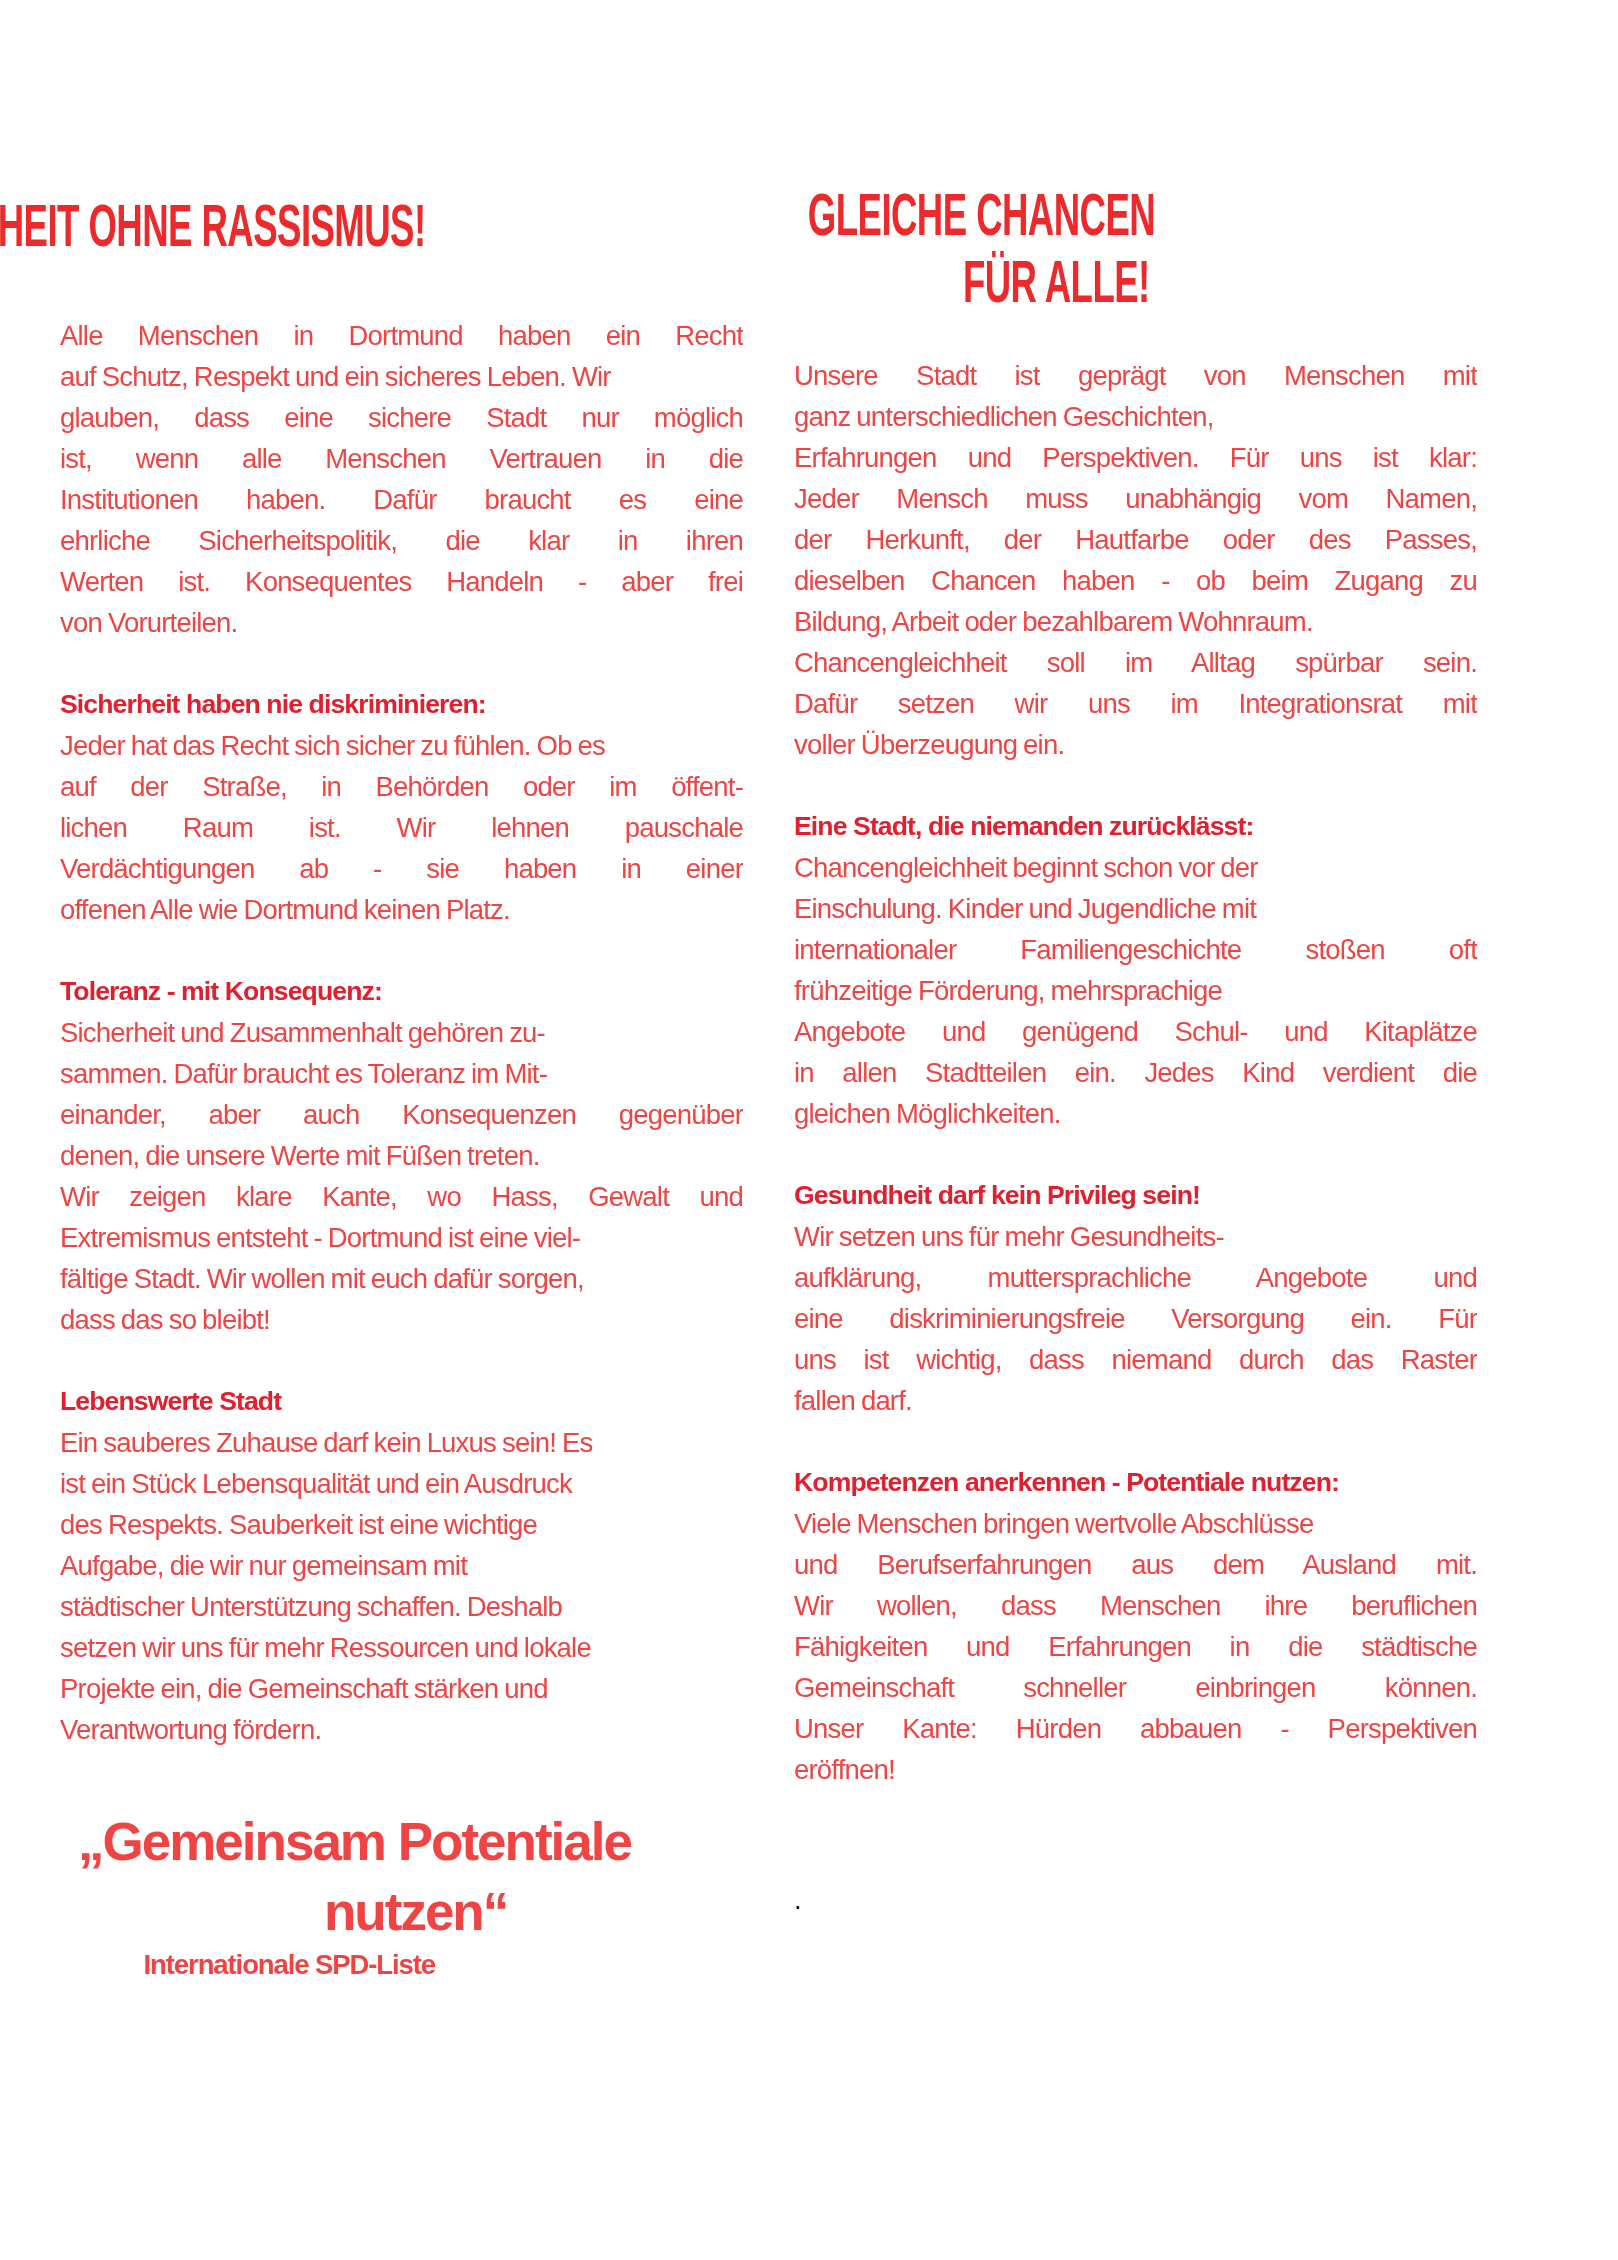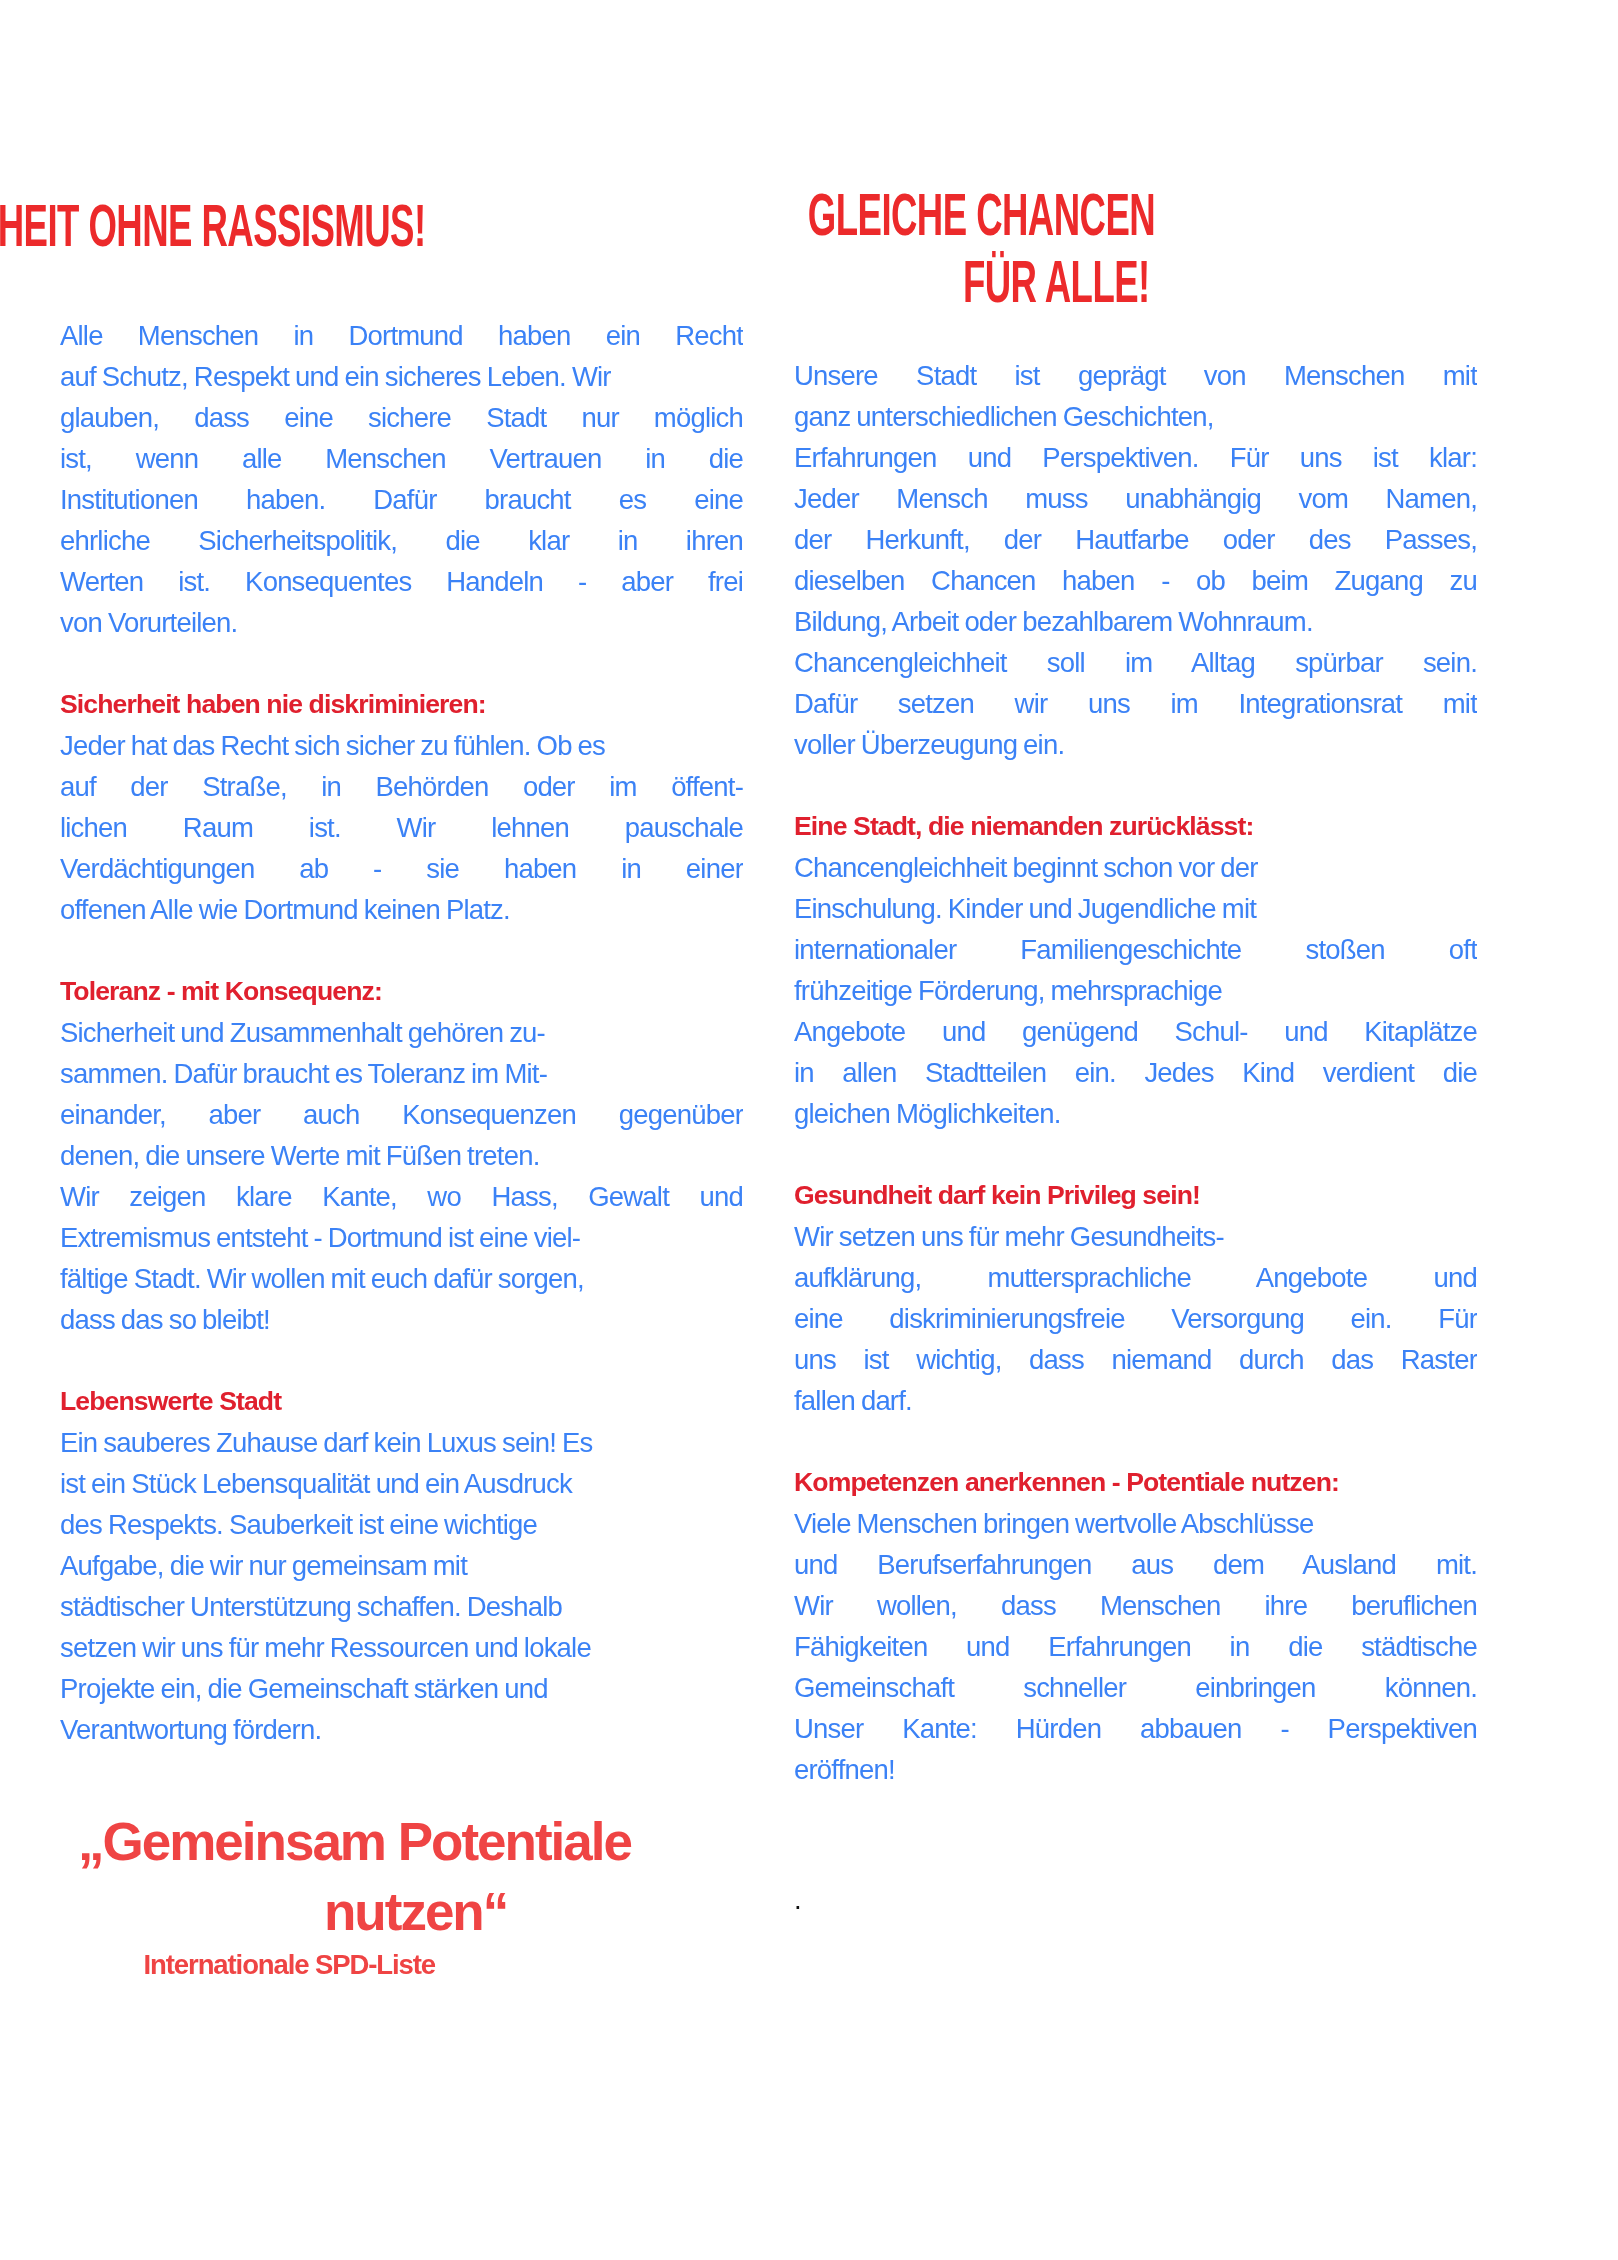--- a/index.html
+++ b/index.html
@@ -23,21 +23,21 @@
   #h-right { right: 156px; top: 182px; }
   #h-right .l2 { display: block; margin-right: 8.9px; }
   .col { position: absolute; }
   #col-left { left: 60px; width: 683px; top: 315px; }
   #col-right { left: 794px; width: 683px; top: 355px; }
   .line {
     font-family: "Liberation Sans", sans-serif;
     font-size: 27.5px;
     line-height: 41px;
     height: 41px;
-    color: #3b82f6;
+    color: #ef4444;
     white-space: nowrap;
     letter-spacing: -0.8px;
     word-spacing: -0.9px;
   }
   .line.just { text-align: justify; text-align-last: justify; white-space: normal; overflow: hidden; }
   .sub {
     font-family: "Liberation Sans", sans-serif;
     font-weight: bold;
     font-size: 26.6px;
     line-height: 41px;

